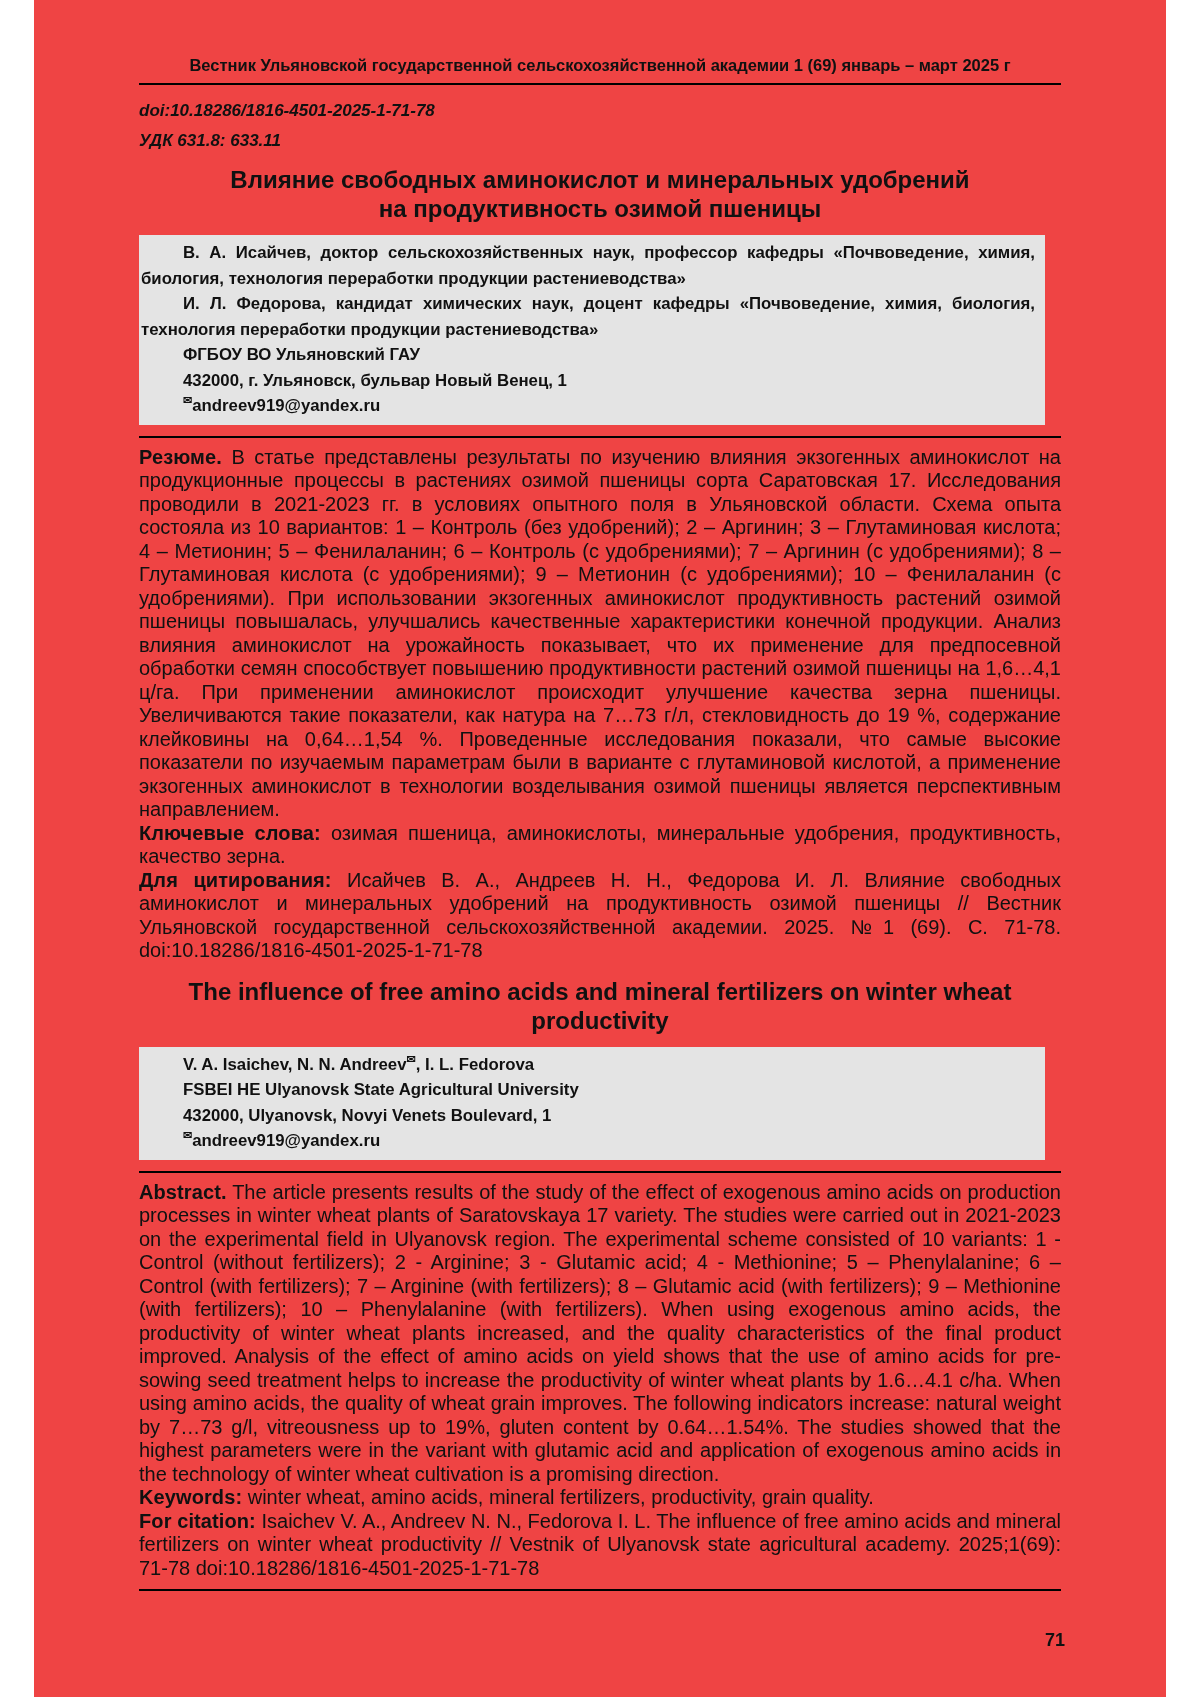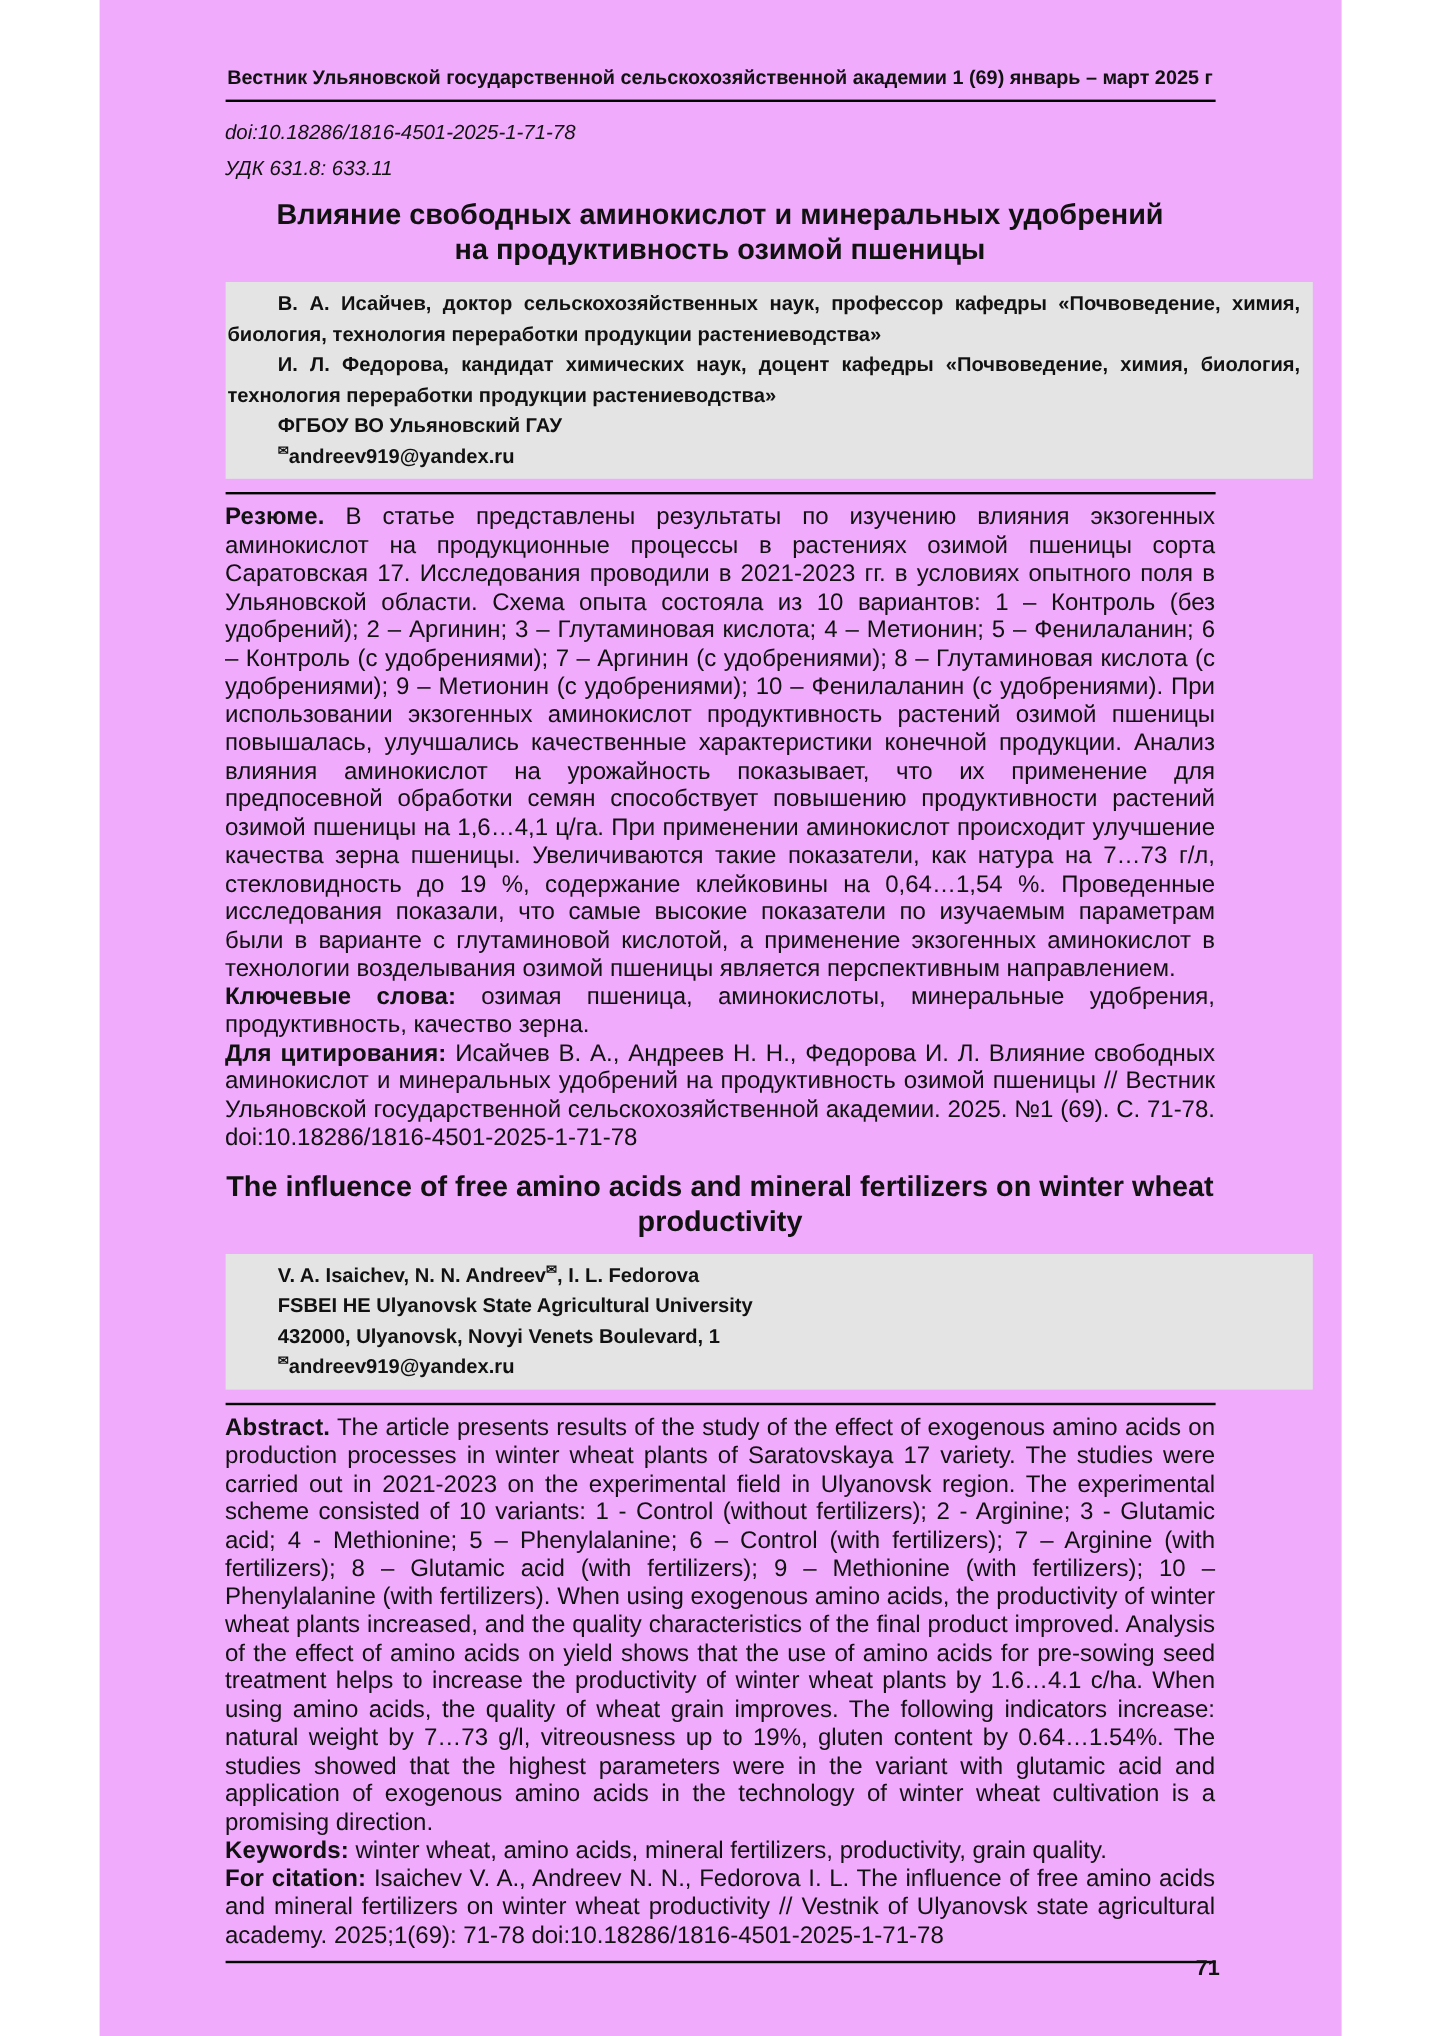--- a/index.html
+++ b/index.html
@@ -1,40 +1,41 @@
 <!DOCTYPE html>
 <html lang="ru" style="--hl: #e4e4e4; --ink: #111111;"><head>
 <meta charset="utf-8">
 <style>
   * { box-sizing: border-box; }
   html, body { margin: 0; padding: 0; background: #ffffff; }
   .page {
     position: relative;
-    width: 1035px;
+    width: 1132px;
     height: 1697px;
     margin: 0 auto;
     padding: 54px 105px 0 105px;
-    background: #f0abfc;
+    background: #ef4444;
     font-family: "Liberation Sans", sans-serif;
     color: var(--ink, #111111);
     overflow: hidden;
   }
   .running-header {
     text-align: center;
     font-weight: 700;
     font-size: 16.5px;
     line-height: 22px;
     white-space: nowrap;
     padding-bottom: 7px;
     border-bottom: 2.5px solid #000;
   }
   .meta-line {
     font-style: italic;
     font-size: 17px;
     line-height: 21px;
+    font-weight: bold;
   }
   .doi { margin-top: 15px; }
   .udk { margin-top: 9px; }
   .title {
     font-size: 24px;
     font-weight: 700;
     text-align: center;
     margin: 14px 0 12px 0;
   }
   .title-en { }
@@ -91,20 +92,21 @@
 
   <h1 class="title">
     <span class="title-line">Влияние свободных аминокислот и минеральных удобрений</span>
     <span class="title-line">на продуктивность озимой пшеницы</span>
   </h1>
 
   <section class="authors-box">
     <p><b>В. А. Исайчев,</b><sup class="mark"></sup><span> доктор сельскохозяйственных наук, профессор кафедры «Почвоведение, химия, биология, технология переработки продукции растениеводства»</span></p>
     <p><b>И. Л. Федорова,</b><sup class="mark"></sup><span> кандидат химических наук, доцент кафедры «Почвоведение, химия, биология, технология переработки продукции растениеводства»</span></p>
     <p>ФГБОУ ВО Ульяновский ГАУ</p>
+    <p>432000, г. Ульяновск, бульвар Новый Венец, 1</p>
     <p><sup class="mark">✉</sup><span>andreev919@yandex.ru</span></p>
   </section>
 
   <hr class="rule">
 
   <p class="body-par"><b>Резюме.</b><span> В статье представлены результаты по изучению влияния экзогенных аминокислот на продукционные процессы в растениях озимой пшеницы сорта Саратовская 17. Исследования проводили в 2021-2023 гг. в условиях опытного поля в Ульяновской области. Схема опыта состояла из 10 вариантов: 1 – Контроль (без удобрений); 2 – Аргинин; 3 – Глутаминовая кислота; 4 – Метионин; 5 – Фенилаланин; 6 – Контроль (с удобрениями); 7 – Аргинин (с удобрениями); 8 – Глутаминовая кислота (с удобрениями); 9 – Метионин (с удобрениями); 10 – Фенилаланин (с удобрениями). При использовании экзогенных аминокислот продуктивность растений озимой пшеницы повышалась, улучшались качественные характеристики конечной продукции. Анализ влияния аминокислот на урожайность показывает, что их применение для предпосевной обработки семян способствует повышению продуктивности растений озимой пшеницы на 1,6…4,1 ц/га. При применении аминокислот происходит улучшение качества зерна пшеницы. Увеличиваются такие показатели, как натура на 7…73 г/л, стекловидность до 19 %, содержание клейковины на 0,64…1,54 %. Проведенные исследования показали, что самые высокие показатели по изучаемым параметрам были в варианте с глутаминовой кислотой, а применение экзогенных аминокислот в технологии возделывания озимой пшеницы является перспективным направлением.</span></p>
   <p class="body-par"><b>Ключевые слова:</b><span> озимая пшеница, аминокислоты, минеральные удобрения, продуктивность, качество зерна.</span></p>
   <p class="body-par"><b>Для цитирования:</b><span> Исайчев В. А., Андреев Н. Н., Федорова И. Л. Влияние свободных аминокислот и минеральных удобрений на продуктивность озимой пшеницы // Вестник Ульяновской государственной сельскохозяйственной академии. 2025. №1 (69). С. 71-78. doi:10.18286/1816-4501-2025-1-71-78</span></p>
 
   <h2 class="title title-en">

